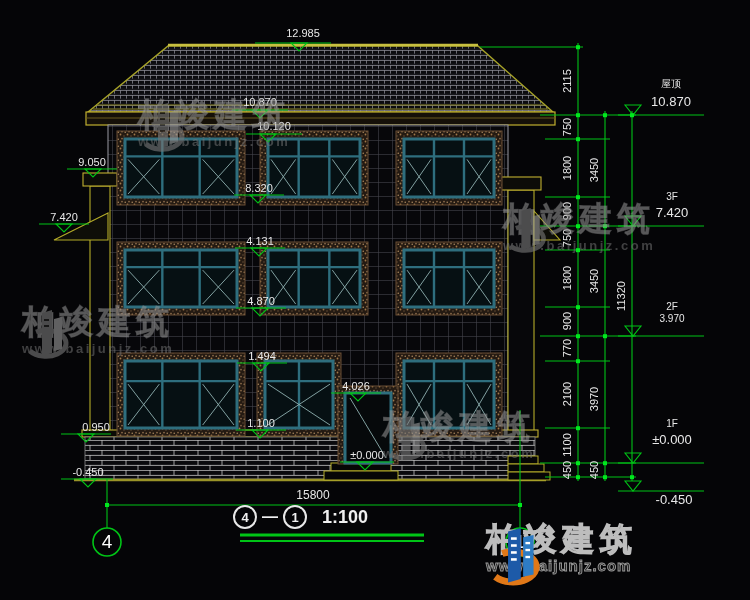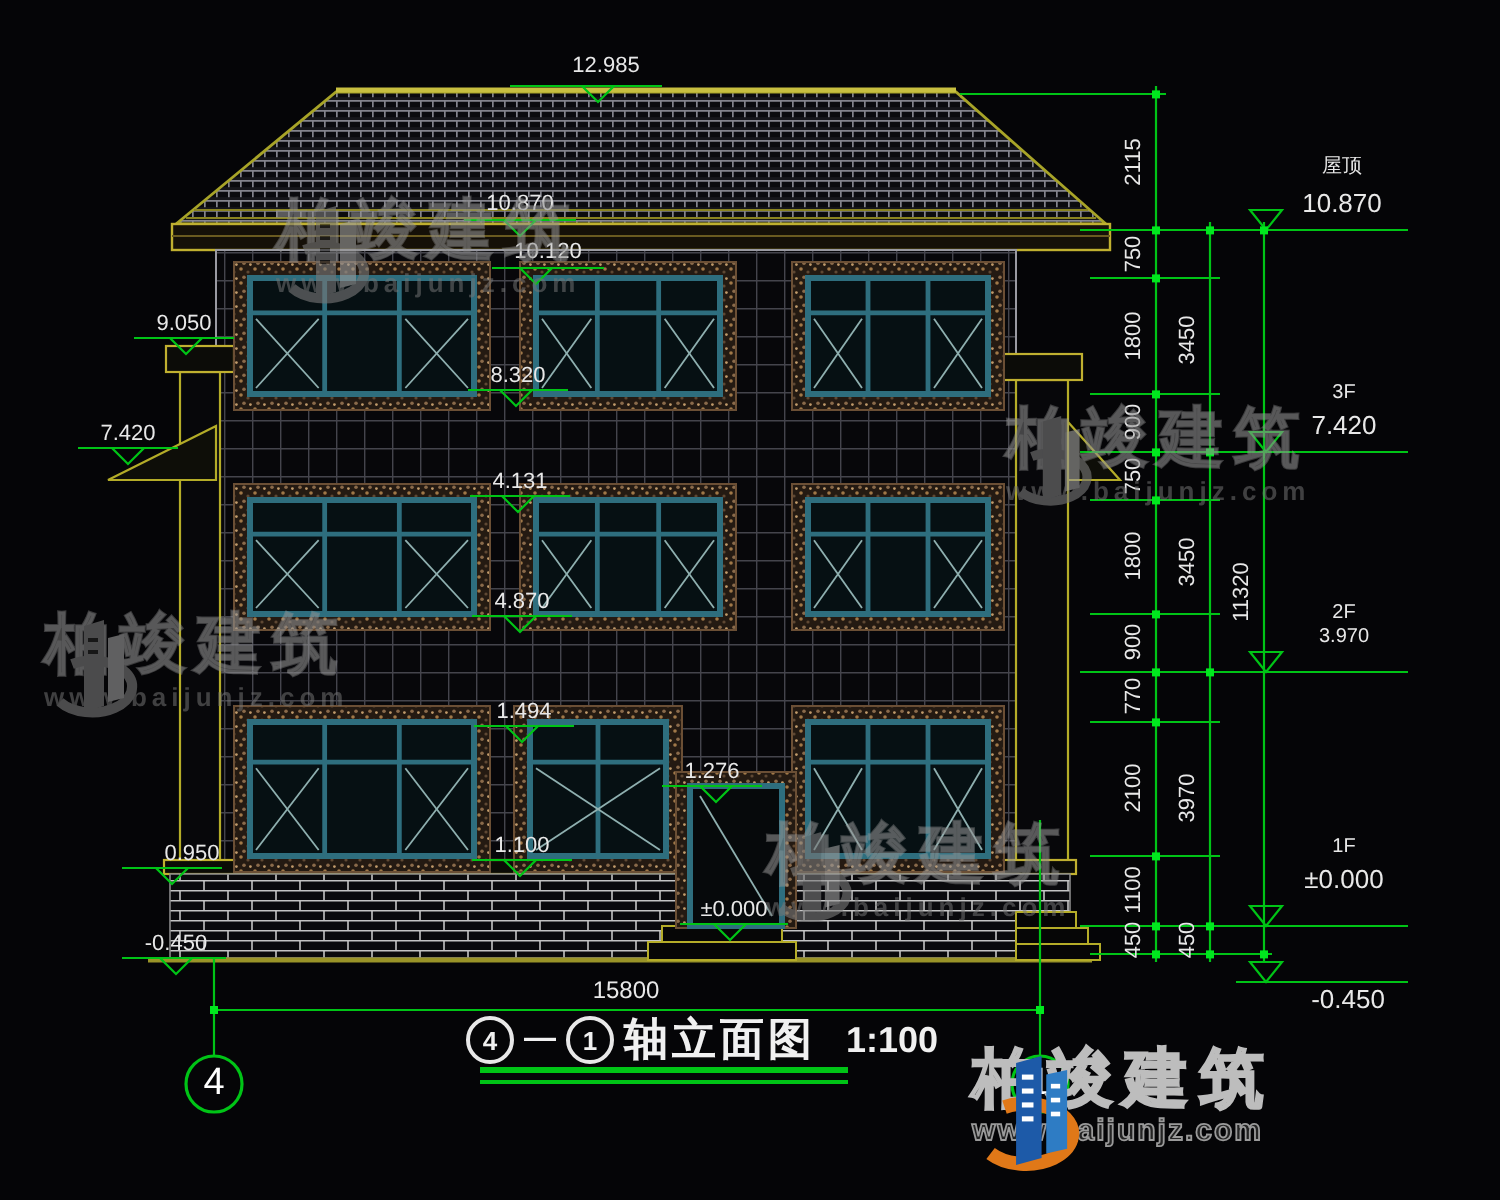--- a/index.html
+++ b/index.html
@@ -290,21 +290,21 @@
   </g>
 </svg>
 
 <div class="lbl" style="left:277px;top:27px;width:52px;">12.985</div>
 <div class="lbl" style="left:234px;top:96px;width:52px;">10.870</div>
 <div class="lbl" style="left:248px;top:120px;width:52px;">10.120</div>
 <div class="lbl" style="left:236px;top:182px;width:46px;">8.320</div>
 <div class="lbl" style="left:237px;top:235px;width:46px;">4.131</div>
 <div class="lbl" style="left:238px;top:295px;width:46px;">4.870</div>
 <div class="lbl" style="left:239px;top:350px;width:46px;">1.494</div>
-<div class="lbl" style="left:333px;top:380px;width:46px;">1.276</div>
+<div class="lbl" style="left:333px;top:380px;width:46px;">4.026</div>
 <div class="lbl" style="left:238px;top:417px;width:46px;">1.100</div>
 <div class="lbl" style="left:342px;top:449px;width:50px;">±0.000</div>
 
 <div class="lbl" style="left:69px;top:156px;width:46px;">9.050</div>
 <div class="lbl" style="left:41px;top:211px;width:46px;">7.420</div>
 <div class="lbl" style="left:73px;top:421px;width:46px;">0.950</div>
 <div class="lbl" style="left:63px;top:466px;width:50px;">-0.450</div>
 
 <div class="lbl cjk" style="left:640px;top:78px;width:62px;">屋顶</div>
 <div class="lbl" style="left:640px;top:96px;width:62px;font-size:13px;">10.870</div>
@@ -332,21 +332,20 @@
 <div class="dimv" style="left:594px;top:399px;">3970</div>
 <div class="dimv" style="left:594px;top:470px;">450</div>
 <div class="dimv" style="left:621px;top:296px;">11320</div>
 
 <div class="lbl" style="left:283px;top:489px;width:60px;font-size:12px;">15800</div>
 
 <div class="title">
   <span class="circ">4</span>
   <span style="font-size:16px;font-weight:bold;">—</span>
   <span class="circ">1</span>
-  <span class="tname">轴立面图</span>
   <span class="tscale">1:100</span>
 </div>
 
 <div class="bub" style="left:92px;top:527px;">4</div>
 <div class="bub" style="left:505px;top:527px;">1</div>
 
 <div class="wm" style="left:138px;top:98px;">
   <svg width="50" height="60" viewBox="0 0 50 60">
     <path d="M8 46 A20 13 0 1 0 14 27" fill="none" stroke="#777" stroke-width="5"></path>
     <polygon points="20,8 30,5 30,48 20,51" fill="#777"></polygon>

